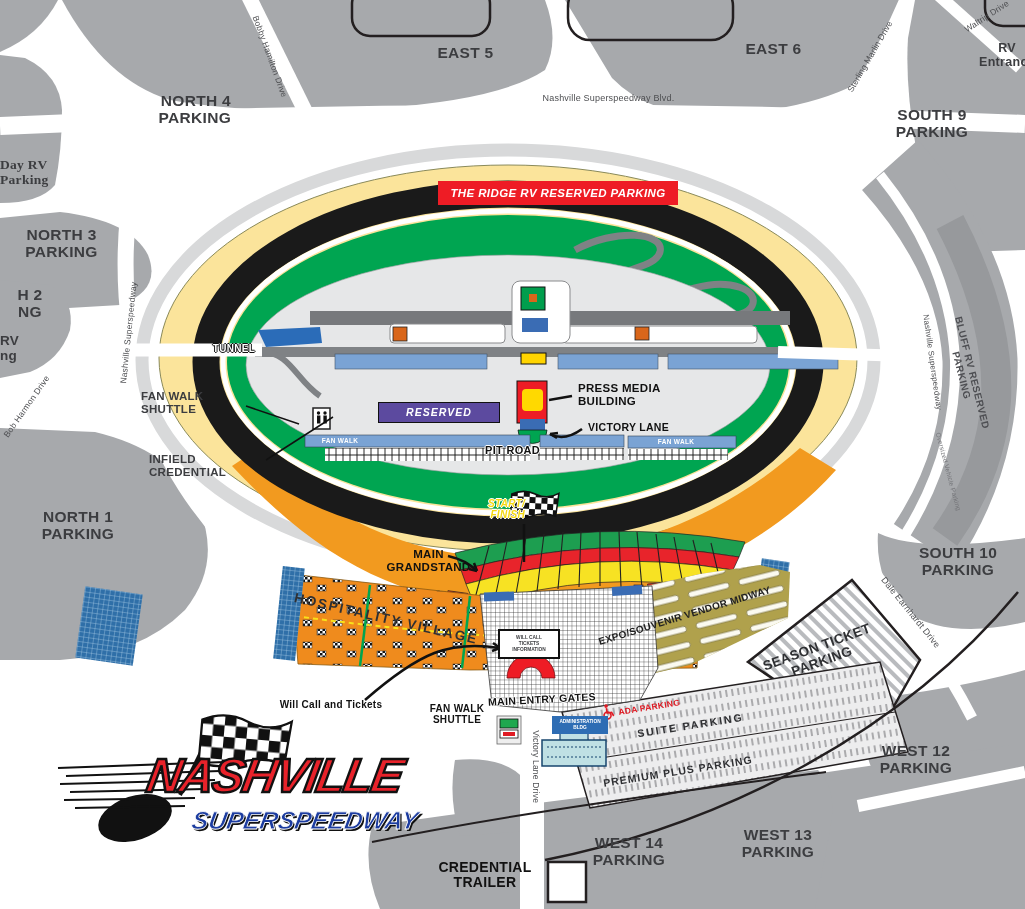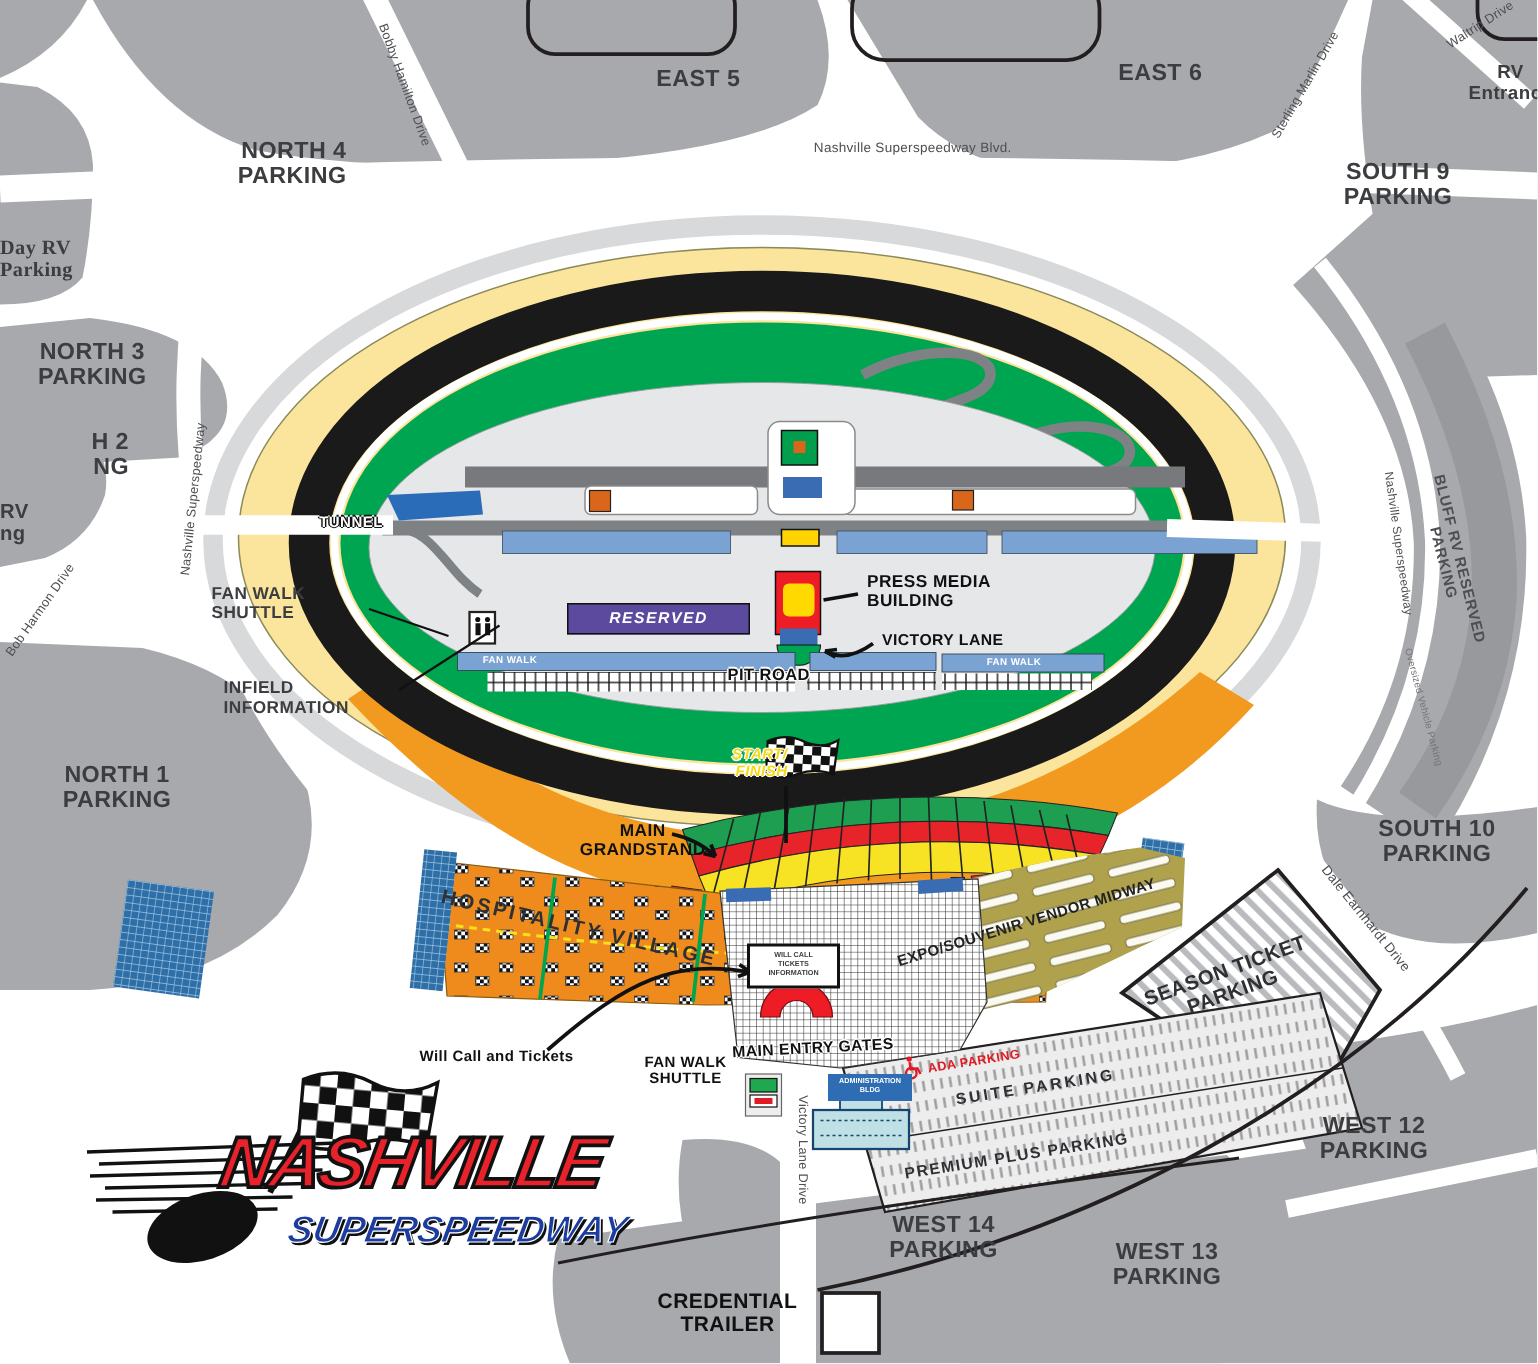--- a/index.html
+++ b/index.html
@@ -268,20 +268,23 @@
   <path d="M448,556 Q466,560 477,571" stroke-width="2.5"></path>
   <path d="M477,571 l-8,-2 m8,2 l-3,-8" stroke-width="2.5"></path>
   <path d="M549,400 L572,396" stroke-width="2.5"></path>
   <path d="M582,429 Q564,442 550,434" stroke-width="2.5"></path>
   <path d="M550,434 l8,-1 m-8,1 l7,4" stroke-width="2.5"></path>
   <path d="M246,406 L299,424" stroke-width="1.5"></path>
   <path d="M266,460 L333,417" stroke-width="1.5"></path>
 </g>
 </svg>
 
+<div class="banner" style="left:438px;top:181px;width:240px;height:24px;background:#ee1c25;">
+  <span class="lbl" style="position:static;color:#fff;font-size:11.5px;font-style:italic;letter-spacing:.4px;">THE RIDGE RV RESERVED PARKING</span>
+</div>
 <div class="banner" style="left:378px;top:402px;width:120px;height:19px;background:#5c4a9f;border:1px solid #111;">
   <span class="lbl" style="position:static;color:#fff;font-size:10.5px;font-style:italic;letter-spacing:1px;">RESERVED</span>
 </div>
 <div class="banner" style="left:498px;top:629px;width:58px;height:26px;background:#fff;border:2px solid #111;">
   <span class="lbl" style="position:static;font-size:4.8px;line-height:1.2;letter-spacing:0;">WILL CALL
 TICKETS
 INFORMATION</span>
 </div>
 <div class="banner" style="left:552px;top:716px;width:56px;height:18px;background:#2e6db4;">
   <span class="lbl" style="position:static;color:#fff;font-size:4.8px;line-height:1.2;letter-spacing:0;">ADMINISTRATION
@@ -297,33 +300,33 @@
 <div class="lbl" style="left:878px;top:106px;width:108px;">SOUTH 9
 PARKING</div>
 <div class="lbl road" style="left:536px;top:94px;width:145px;font-size:9px;">Nashville Superspeedway Blvd.</div>
 <div class="lbl road" style="left:212px;top:52px;width:115px;transform:rotate(70deg);">Bobby Hamilton Drive</div>
 <div class="lbl road" style="left:808px;top:52px;width:125px;transform:rotate(-60deg);">Sterling Marlin Drive</div>
 <div class="lbl road" style="left:942px;top:12px;width:90px;transform:rotate(-33deg);">Waltrip Drive</div>
 <div class="lbl" style="left:0px;top:158px;width:80px;font-size:13.5px;text-align:left;font-family:Liberation Serif, serif;">Day RV
 Parking</div>
 <div class="lbl" style="left:4px;top:226px;width:115px;">NORTH 3
 PARKING</div>
-<div class="lbl" style="left:0px;top:286px;width:60px;text-align:right;padding-left:26px;">H 2
+<div class="lbl" style="left:0px;top:286px;width:60px;text-align:center;">H 2
 NG</div>
 <div class="lbl" style="left:0px;top:334px;width:60px;font-size:13.5px;text-align:left;">RV
 ng</div>
 <div class="lbl road" style="left:-28px;top:402px;width:110px;transform:rotate(-55deg);">Bob Harmon Drive</div>
 <div class="lbl road" style="left:70px;top:328px;width:118px;transform:rotate(-84deg);">Nashville Superspeedway</div>
 <div class="lbl" style="left:18px;top:508px;width:120px;">NORTH 1
 PARKING</div>
 <div class="lbl wout" style="left:208px;top:343px;width:52px;font-size:10px;color:#fff;text-shadow:1px 0 #111,-1px 0 #111,0 1px #111,0 -1px #111;">TUNNEL</div>
 <div class="lbl" style="left:141px;top:390px;width:92px;font-size:11.5px;text-align:left;">FAN WALK
 SHUTTLE</div>
 <div class="lbl" style="left:149px;top:453px;width:112px;font-size:11.5px;text-align:left;">INFIELD
-INFORMATION</div>
+CREDENTIAL</div>
 <div class="lbl" style="left:578px;top:382px;width:115px;font-size:11.5px;text-align:left;color:#111;">PRESS MEDIA
 BUILDING</div>
 <div class="lbl" style="left:588px;top:422px;width:105px;font-size:10.5px;text-align:left;color:#111;">VICTORY LANE</div>
 <div class="lbl" style="left:314px;top:437px;width:52px;font-size:6.5px;color:#fff;">FAN WALK</div>
 <div class="lbl" style="left:650px;top:438px;width:52px;font-size:6.5px;color:#fff;">FAN WALK</div>
 <div class="lbl wout" style="left:465px;top:444px;width:95px;font-size:11px;color:#111;">PIT ROAD</div>
 <div class="lbl" style="left:470px;top:498px;width:55px;font-size:10px;color:#f5d912;font-style:italic;text-align:right;text-shadow:1px 0 #fff,-1px 0 #fff,0 1px #fff,0 -1px #fff;">START/
 FINISH</div>
 <div class="lbl" style="left:381px;top:548px;width:95px;font-size:11.5px;color:#111;">MAIN
 GRANDSTAND</div>
@@ -338,21 +341,21 @@
 <div class="lbl road" style="left:846px;top:608px;width:128px;font-size:9px;transform:rotate(51deg);">Dale Earnhardt Drive</div>
 <div class="lbl" style="left:902px;top:544px;width:112px;">SOUTH 10
 PARKING</div>
 <div class="lbl" style="left:618px;top:701px;width:90px;font-size:8.5px;transform:rotate(-9deg);color:#e01b24;text-align:left;">ADA PARKING</div>
 <div class="lbl" style="left:628px;top:720px;width:125px;font-size:10.5px;transform:rotate(-9deg);letter-spacing:2px;color:#2f3033;">SUITE PARKING</div>
 <div class="lbl" style="left:588px;top:766px;width:180px;font-size:10.5px;transform:rotate(-9deg);letter-spacing:1px;color:#2f3033;">PREMIUM PLUS PARKING</div>
 <div class="lbl" style="left:862px;top:742px;width:108px;">WEST 12
 PARKING</div>
 <div class="lbl" style="left:722px;top:826px;width:112px;">WEST 13
 PARKING</div>
-<div class="lbl" style="left:568px;top:808px;width:122px;">WEST 14
+<div class="lbl" style="left:568px;top:834px;width:122px;">WEST 14
 PARKING</div>
 <div class="lbl" style="left:424px;top:860px;width:122px;font-size:14px;color:#111;">CREDENTIAL
 TRAILER</div>
 <div class="lbl road" style="left:479px;top:762px;width:112px;transform:rotate(90deg);">Victory Lane Drive</div>
 <div class="lbl" style="left:896px;top:363px;width:142px;font-size:10px;transform:rotate(76deg);color:#4d4e52;letter-spacing:.5px;">BLUFF RV RESERVED PARKING</div>
 <div class="lbl road" style="left:874px;top:358px;width:115px;font-size:8px;transform:rotate(82deg);">Nashville Superspeedway</div>
 <div class="lbl road" style="left:906px;top:468px;width:85px;font-size:6.5px;transform:rotate(75deg);color:#737478;">Oversized Vehicle Parking</div>
 
 <div class="lbl logo-red" style="left:102px;top:752px;width:345px;font-size:48px;">NASHVILLE</div>
 <div class="lbl logo-blue" style="left:150px;top:808px;width:310px;font-size:25px;">SUPERSPEEDWAY</div>

